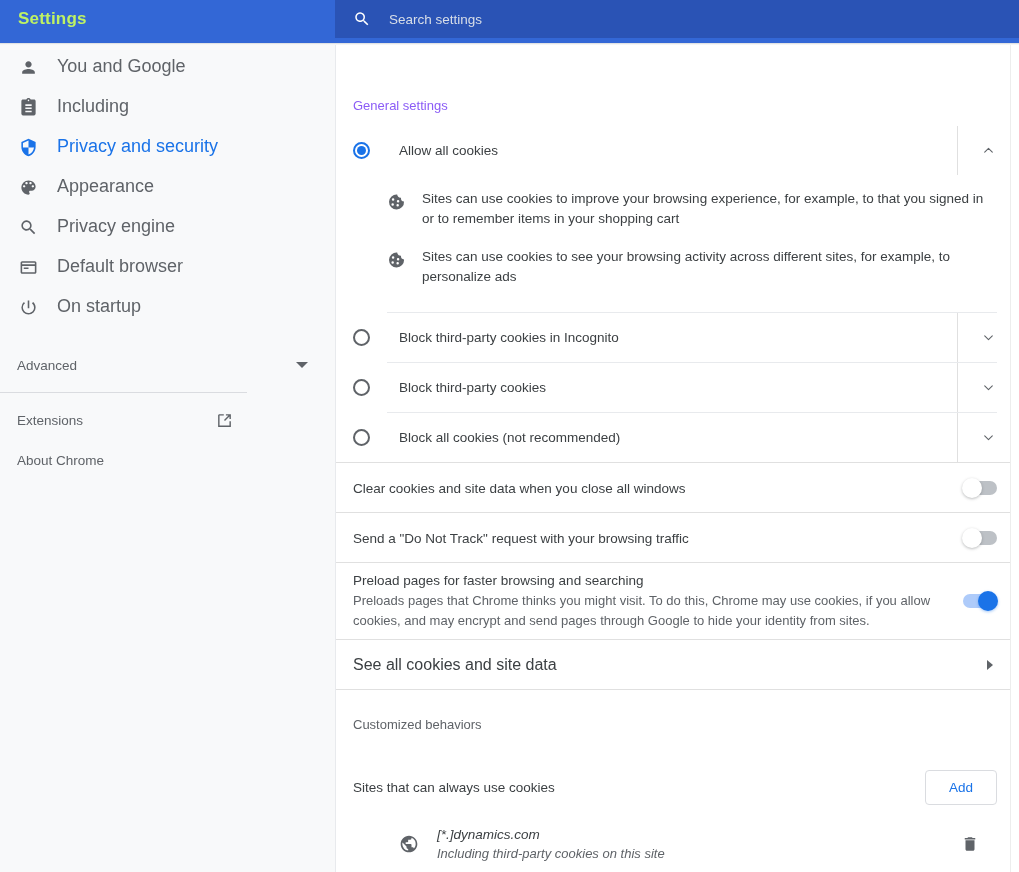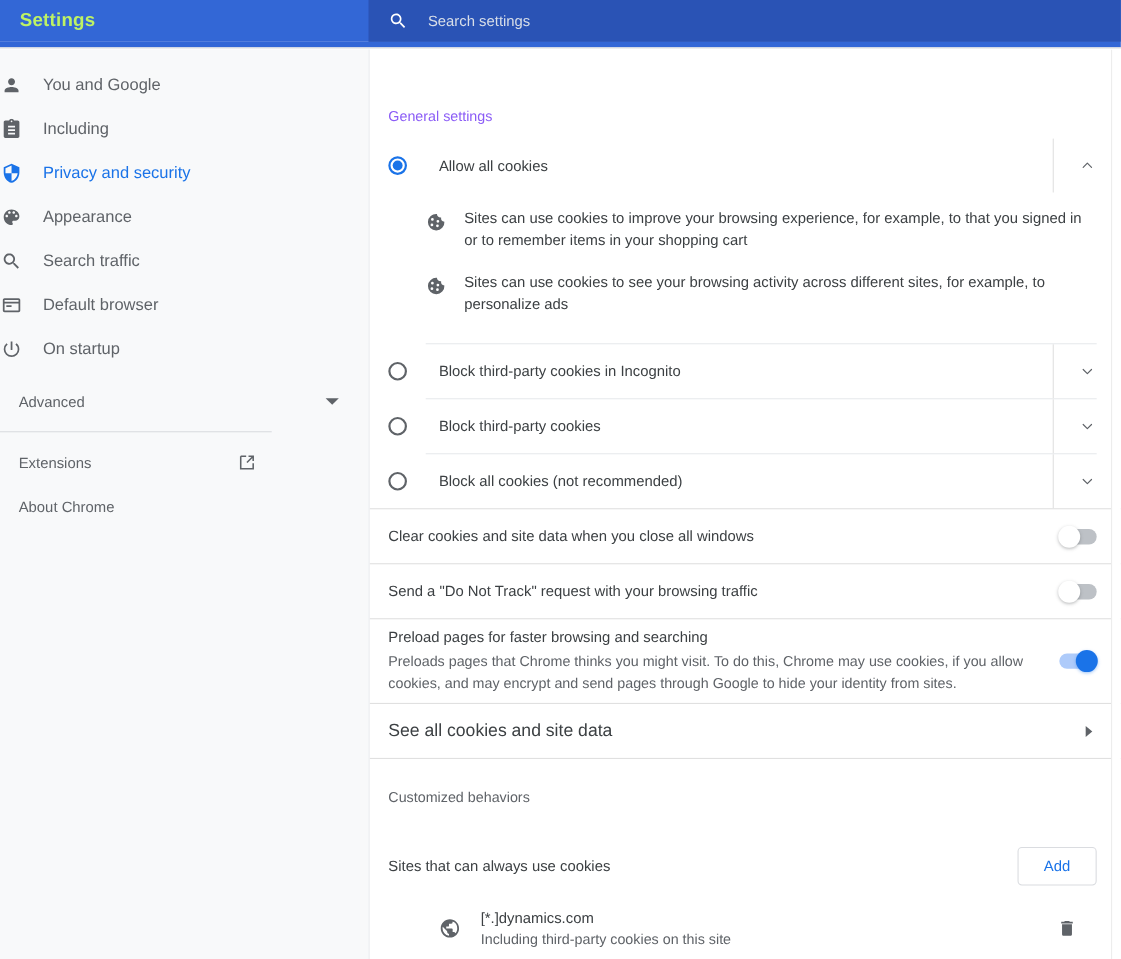--- a/index.html
+++ b/index.html
@@ -63,26 +63,26 @@
   
   .sidebar {
     width: 335px;
     background: #f8f9fa;
     flex-shrink: 0;
     padding-top: 12px;
     position: relative;
   }
   .nav-item {
     display: flex;
-    align-items: center;
     height: 40px;
+    padding-left: 18px;
     gap: 19px;
     cursor: pointer;
     color: #5f6368;
-    font-size: 15px;
+    font-size: 18px;
   }
   .nav-item .nav-ico { width: 20px; height: 20px; display: flex; align-items: center; justify-content: center; flex-shrink: 0; }
   .nav-item .nav-ico svg { display: block; fill: #5f6368; }
   .nav-item.active { color: #1a73e8; }
   .nav-item.active .nav-ico svg { fill: #1a73e8; }
   .nav-label { line-height: 1; }
 
   .advanced-row {
     display: flex;
     align-items: center;
@@ -200,21 +200,21 @@
   .sites-header {
     display: flex; align-items: center;
     padding: 0 22px 0 17px; height: 56px; margin-top: 27px;
   }
   .sites-header .s-label { flex: 1; font-size: 13.5px; color: #3c4043; }
   .add-btn {
     border: 1px solid #dadce0; background: #ffffff; color: #1a73e8;
     font-family: "Liberation Sans", sans-serif; font-size: 13.5px;
     border-radius: 4px; padding: 9px 23px; cursor: pointer;
   }
-  .site-row { display: flex; align-items: center; padding: 12px 22px 12px 17px; }
+  .site-row { display: flex; align-items: center; padding: 12px 22px 12px 17px; font-style: italic; }
   .site-ico { width: 20px; height: 20px; margin-left: 46px; margin-right: 18px; flex-shrink: 0; }
   .site-ico svg { display: block; fill: #5f6368; }
   .site-text { flex: 1; }
   .site-name { font-size: 13.5px; color: #3c4043; }
   .site-sub { font-size: 13px; color: #5f6368; margin-top: 4px; }
   .trash { width: 18px; height: 20px; cursor: pointer; margin-right: 18px; }
   .trash svg { display: block; fill: #5f6368; }
 
   .scrollbar-track {
     position: absolute; top: 0; right: 0; width: 9px; height: 100%;
@@ -280,21 +280,21 @@
         </span>
         <span class="nav-label">Appearance</span>
       </div>
 
       <div class="nav-item">
         <span class="nav-ico">
           <svg width="19" height="19" viewBox="0 0 24 24">
               <path d="M15.5 14h-.79l-.28-.27a6.5 6.5 0 1 0-.7.7l.27.28v.79l5 4.99L20.49 19l-4.99-5zm-6 0C7.01 14 5 11.99 5 9.5S7.01 5 9.5 5 14 7.01 14 9.5 11.99 14 9.5 14z"></path>
             </svg>
         </span>
-        <span class="nav-label">Search traffic</span>
+        <span class="nav-label">Privacy engine</span>
       </div>
 
       <div class="nav-item">
         <span class="nav-ico">
           <svg width="19" height="19" viewBox="0 0 24 24">
               <path d="M20 4H4c-1.1 0-2 .9-2 2v12c0 1.1.9 2 2 2h16c1.1 0 2-.9 2-2V6c0-1.1-.9-2-2-2zm0 14H4v-8h16v8zM4 8V6h16v2H4zm2 4h6v2H6v-2z"></path>
             </svg>
         </span>
         <span class="nav-label">Default browser</span>
       </div>

